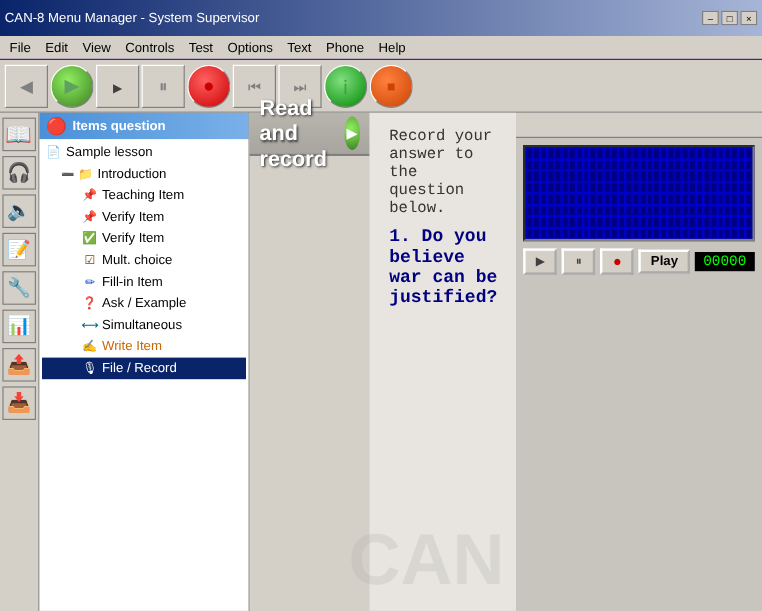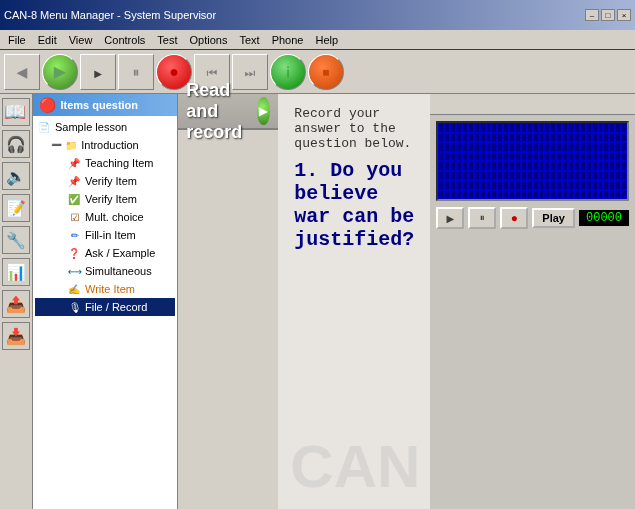--- a/index.html
+++ b/index.html
@@ -178,21 +178,21 @@
       padding: 12px 16px;
       position: relative;
     }
     #question-text {
       font-size: 13px;
       color: #333;
       margin-bottom: 8px;
       font-family: 'Courier New', monospace;
     }
     #question-main {
-      font-size: 20px;
+      font-size: 15px;
       color: #000080;
       font-weight: bold;
       font-family: 'Courier New', monospace;
     }
 
     
     #watermark {
       position: absolute;
       bottom: 20px;
       right: 10px;

